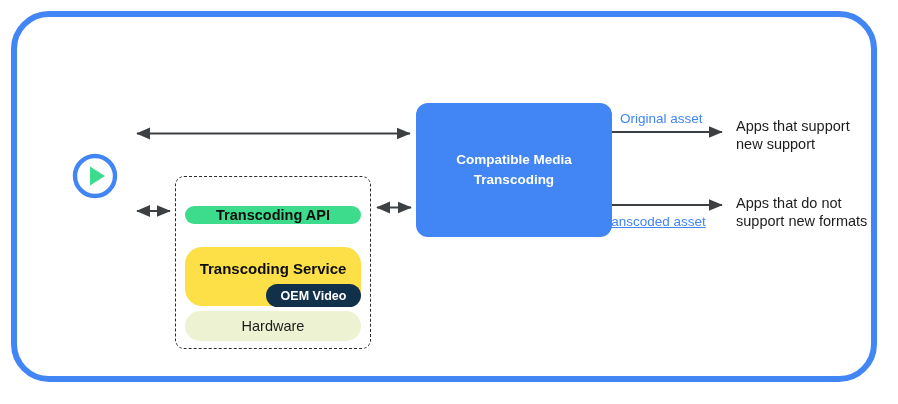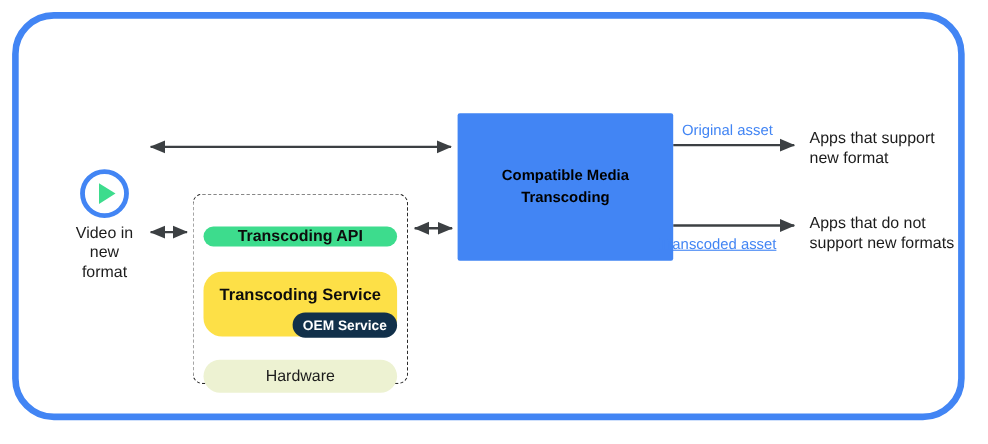--- a/index.html
+++ b/index.html
@@ -121,43 +121,43 @@
     width: 95px;
     height: 23px;
     background: #11304a;
     border-radius: 12px;
     font-size: 12.5px;
     font-weight: bold;
     color: #ffffff;
   }
   .pill-hardware {
     left: 185px;
-    top: 327px;
+    top: 311px;
     width: 176px;
     height: 30px;
     background: #edf2d2;
     border-radius: 16px;
     font-size: 14.5px;
     color: #1c1c1c;
   }
 
   
   .cmt-box {
     position: absolute;
     left: 416px;
     top: 103px;
     width: 196px;
     height: 134px;
     background: #4285f4;
-    border-radius: 2px;
+    border-radius: 12px;
     display: flex;
     align-items: center;
     justify-content: center;
     text-align: center;
-    color: #000000;
+    color: #ffffff;
     font-size: 13.5px;
     font-weight: bold;
     line-height: 20px;
     box-sizing: border-box;
     padding: 0 8px;
   }
 
   
   .asset-label {
     position: absolute;
@@ -203,49 +203,44 @@
 
     <line x1="612" y1="132" x2="722" y2="132" stroke="#3c4043" stroke-width="2.1" marker-end="url(#ahead)"></line>
 
     <line x1="612" y1="205" x2="722" y2="205" stroke="#3c4043" stroke-width="2.1" marker-end="url(#ahead)"></line>
   </svg>
 
   <svg class="video-icon" viewBox="0 0 48 48" xmlns="http://www.w3.org/2000/svg">
     <circle cx="24" cy="24" r="20" fill="none" stroke="#4285f4" stroke-width="4.4"></circle>
     <path d="M19 14.5 L34 24 L19 33.5 Z" fill="#3ddc8d"></path>
   </svg>
-  <div class="video-caption">
-    <div>Video in</div>
-    <div>new</div>
-    <div>format</div>
-  </div>
 
   <div class="framework-box"></div>
 
   <div class="pill pill-api">Transcoding API</div>
 
   <div class="pill pill-service">Transcoding Service</div>
 
-  <div class="pill pill-oem">OEM Service</div>
+  <div class="pill pill-oem">OEM Video</div>
 
   <div class="pill pill-hardware">Hardware</div>
 
   <div class="cmt-box">
     <div>
       <div>Compatible Media</div>
       <div>Transcoding</div>
     </div>
   </div>
 
   <div class="asset-label asset-original">Original asset</div>
   <div class="asset-label asset-transcoded">Transcoded asset</div>
 
   <div class="apps-label apps-support">
     <div>Apps that support</div>
-    <div>new format</div>
+    <div>new support</div>
   </div>
 
   <div class="apps-label apps-nosupport">
     <div>Apps that do not</div>
     <div>support new formats</div>
   </div>
 
 </div>
 
 </body></html>

